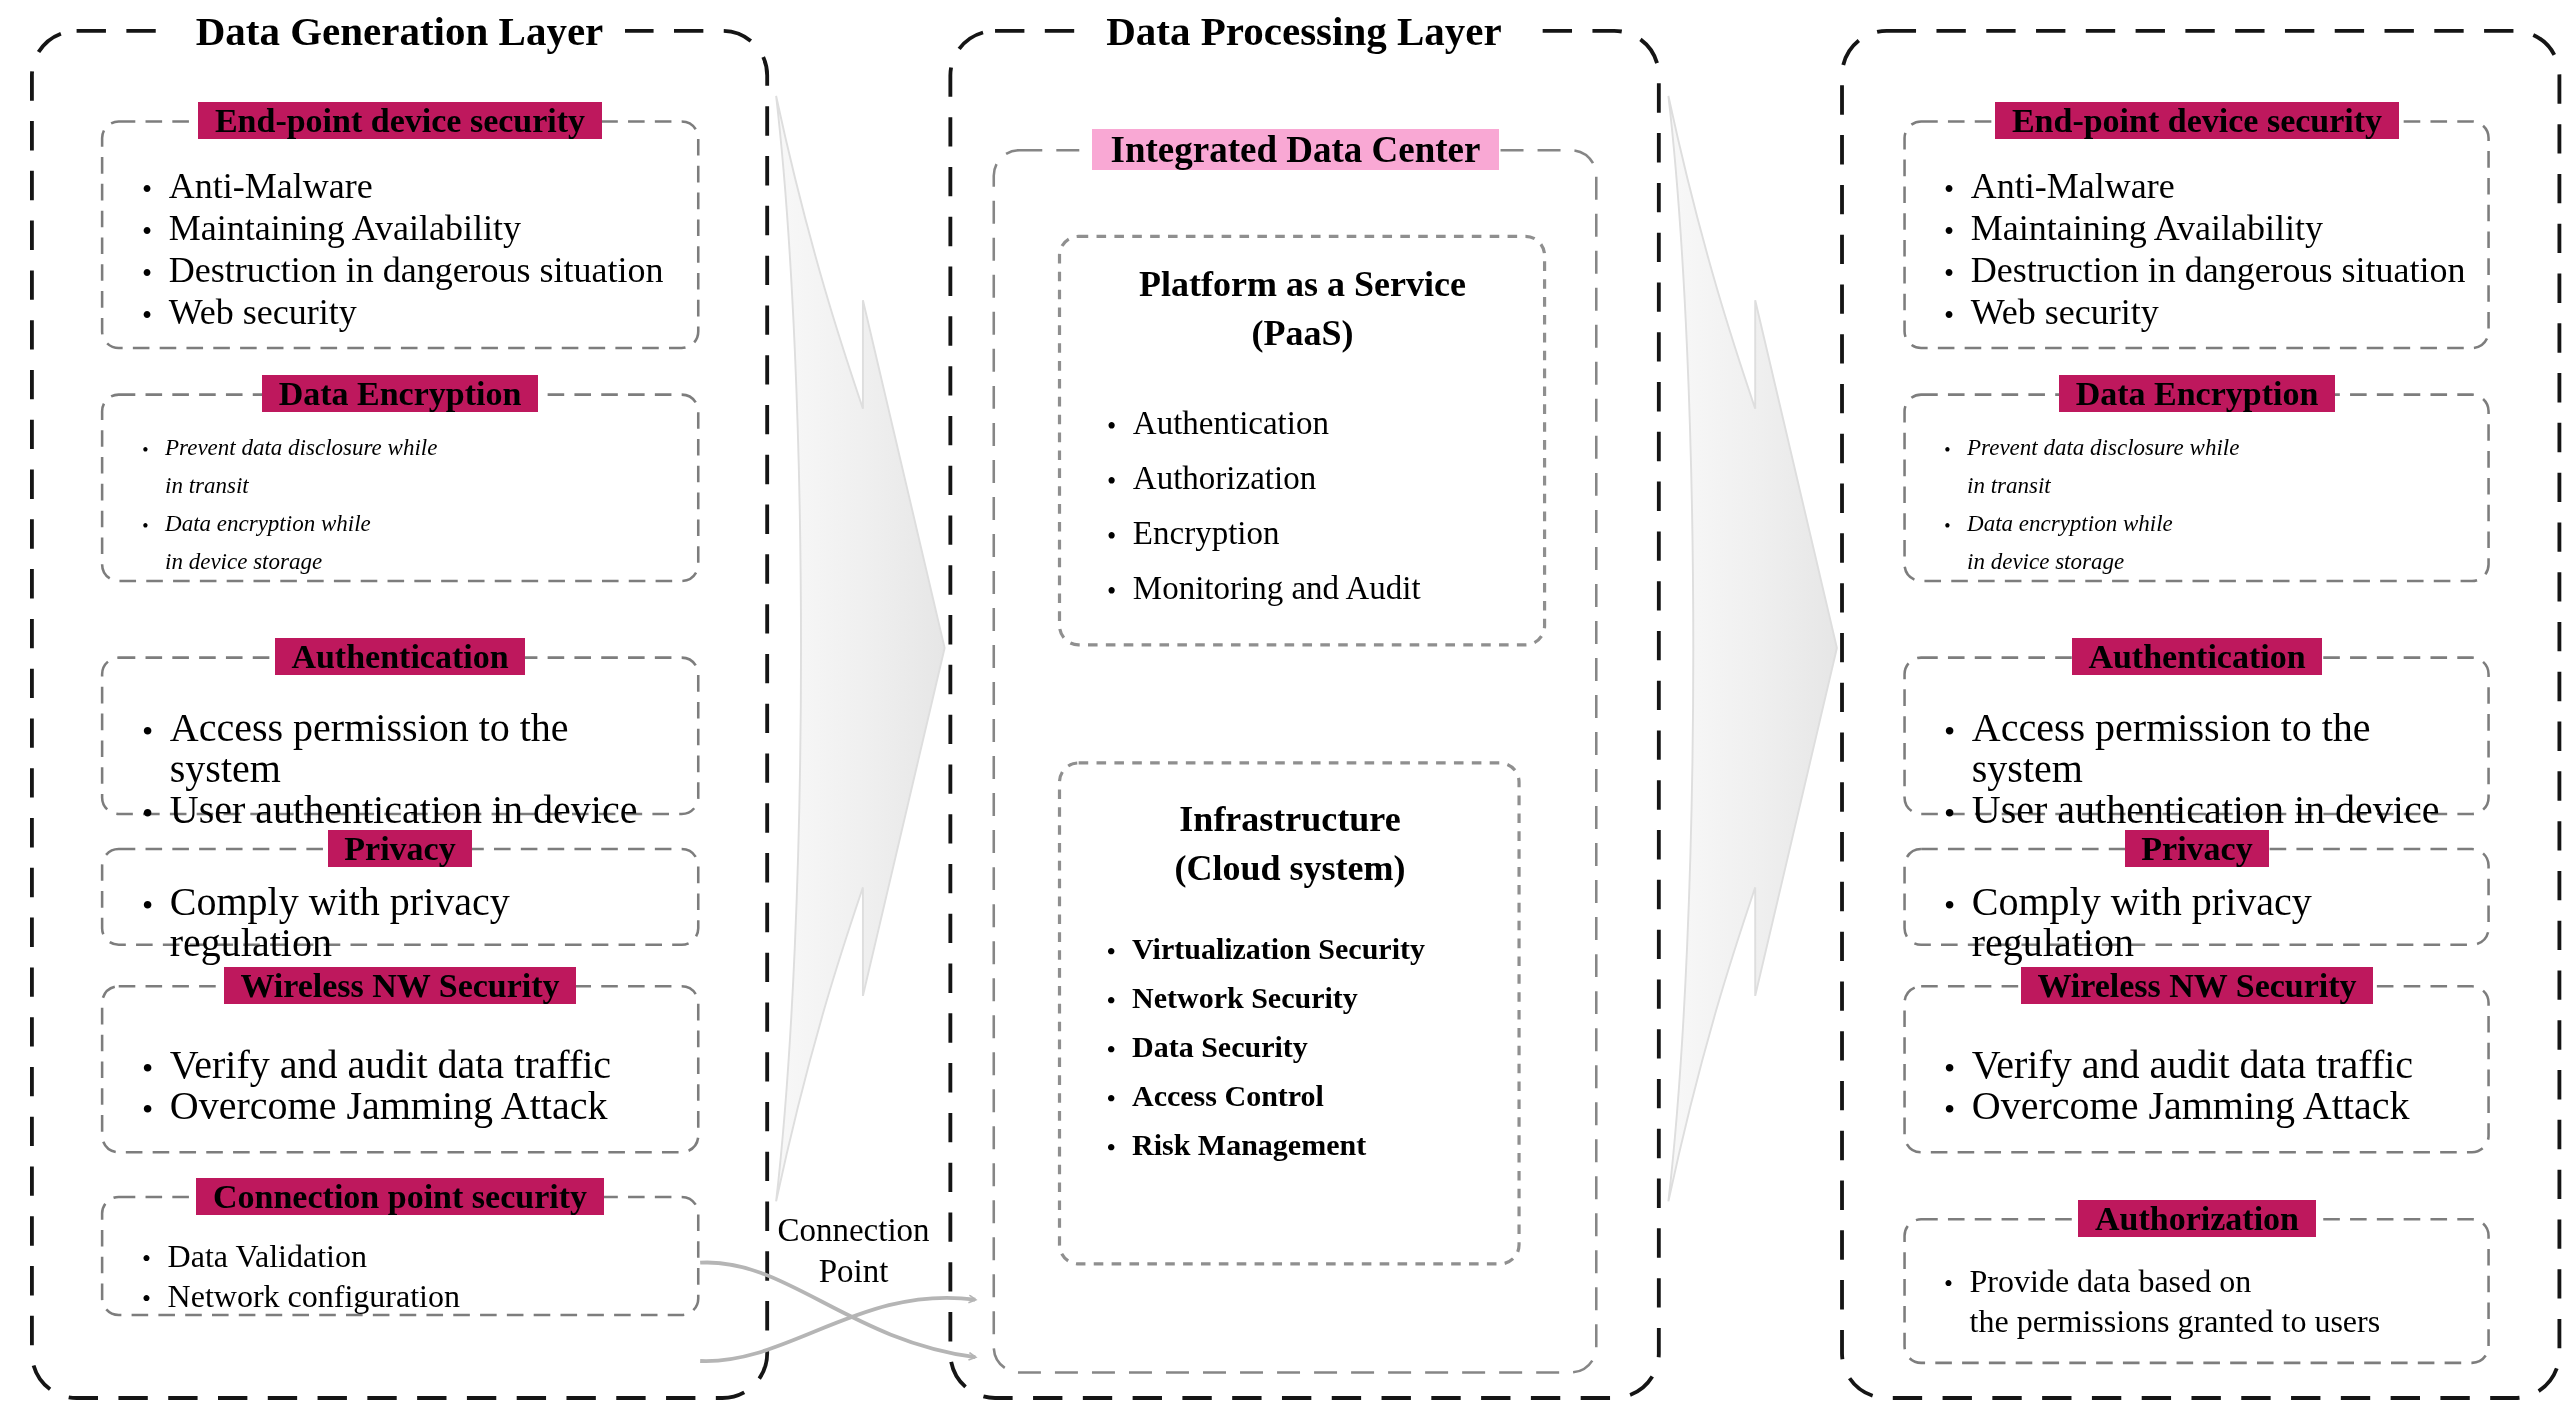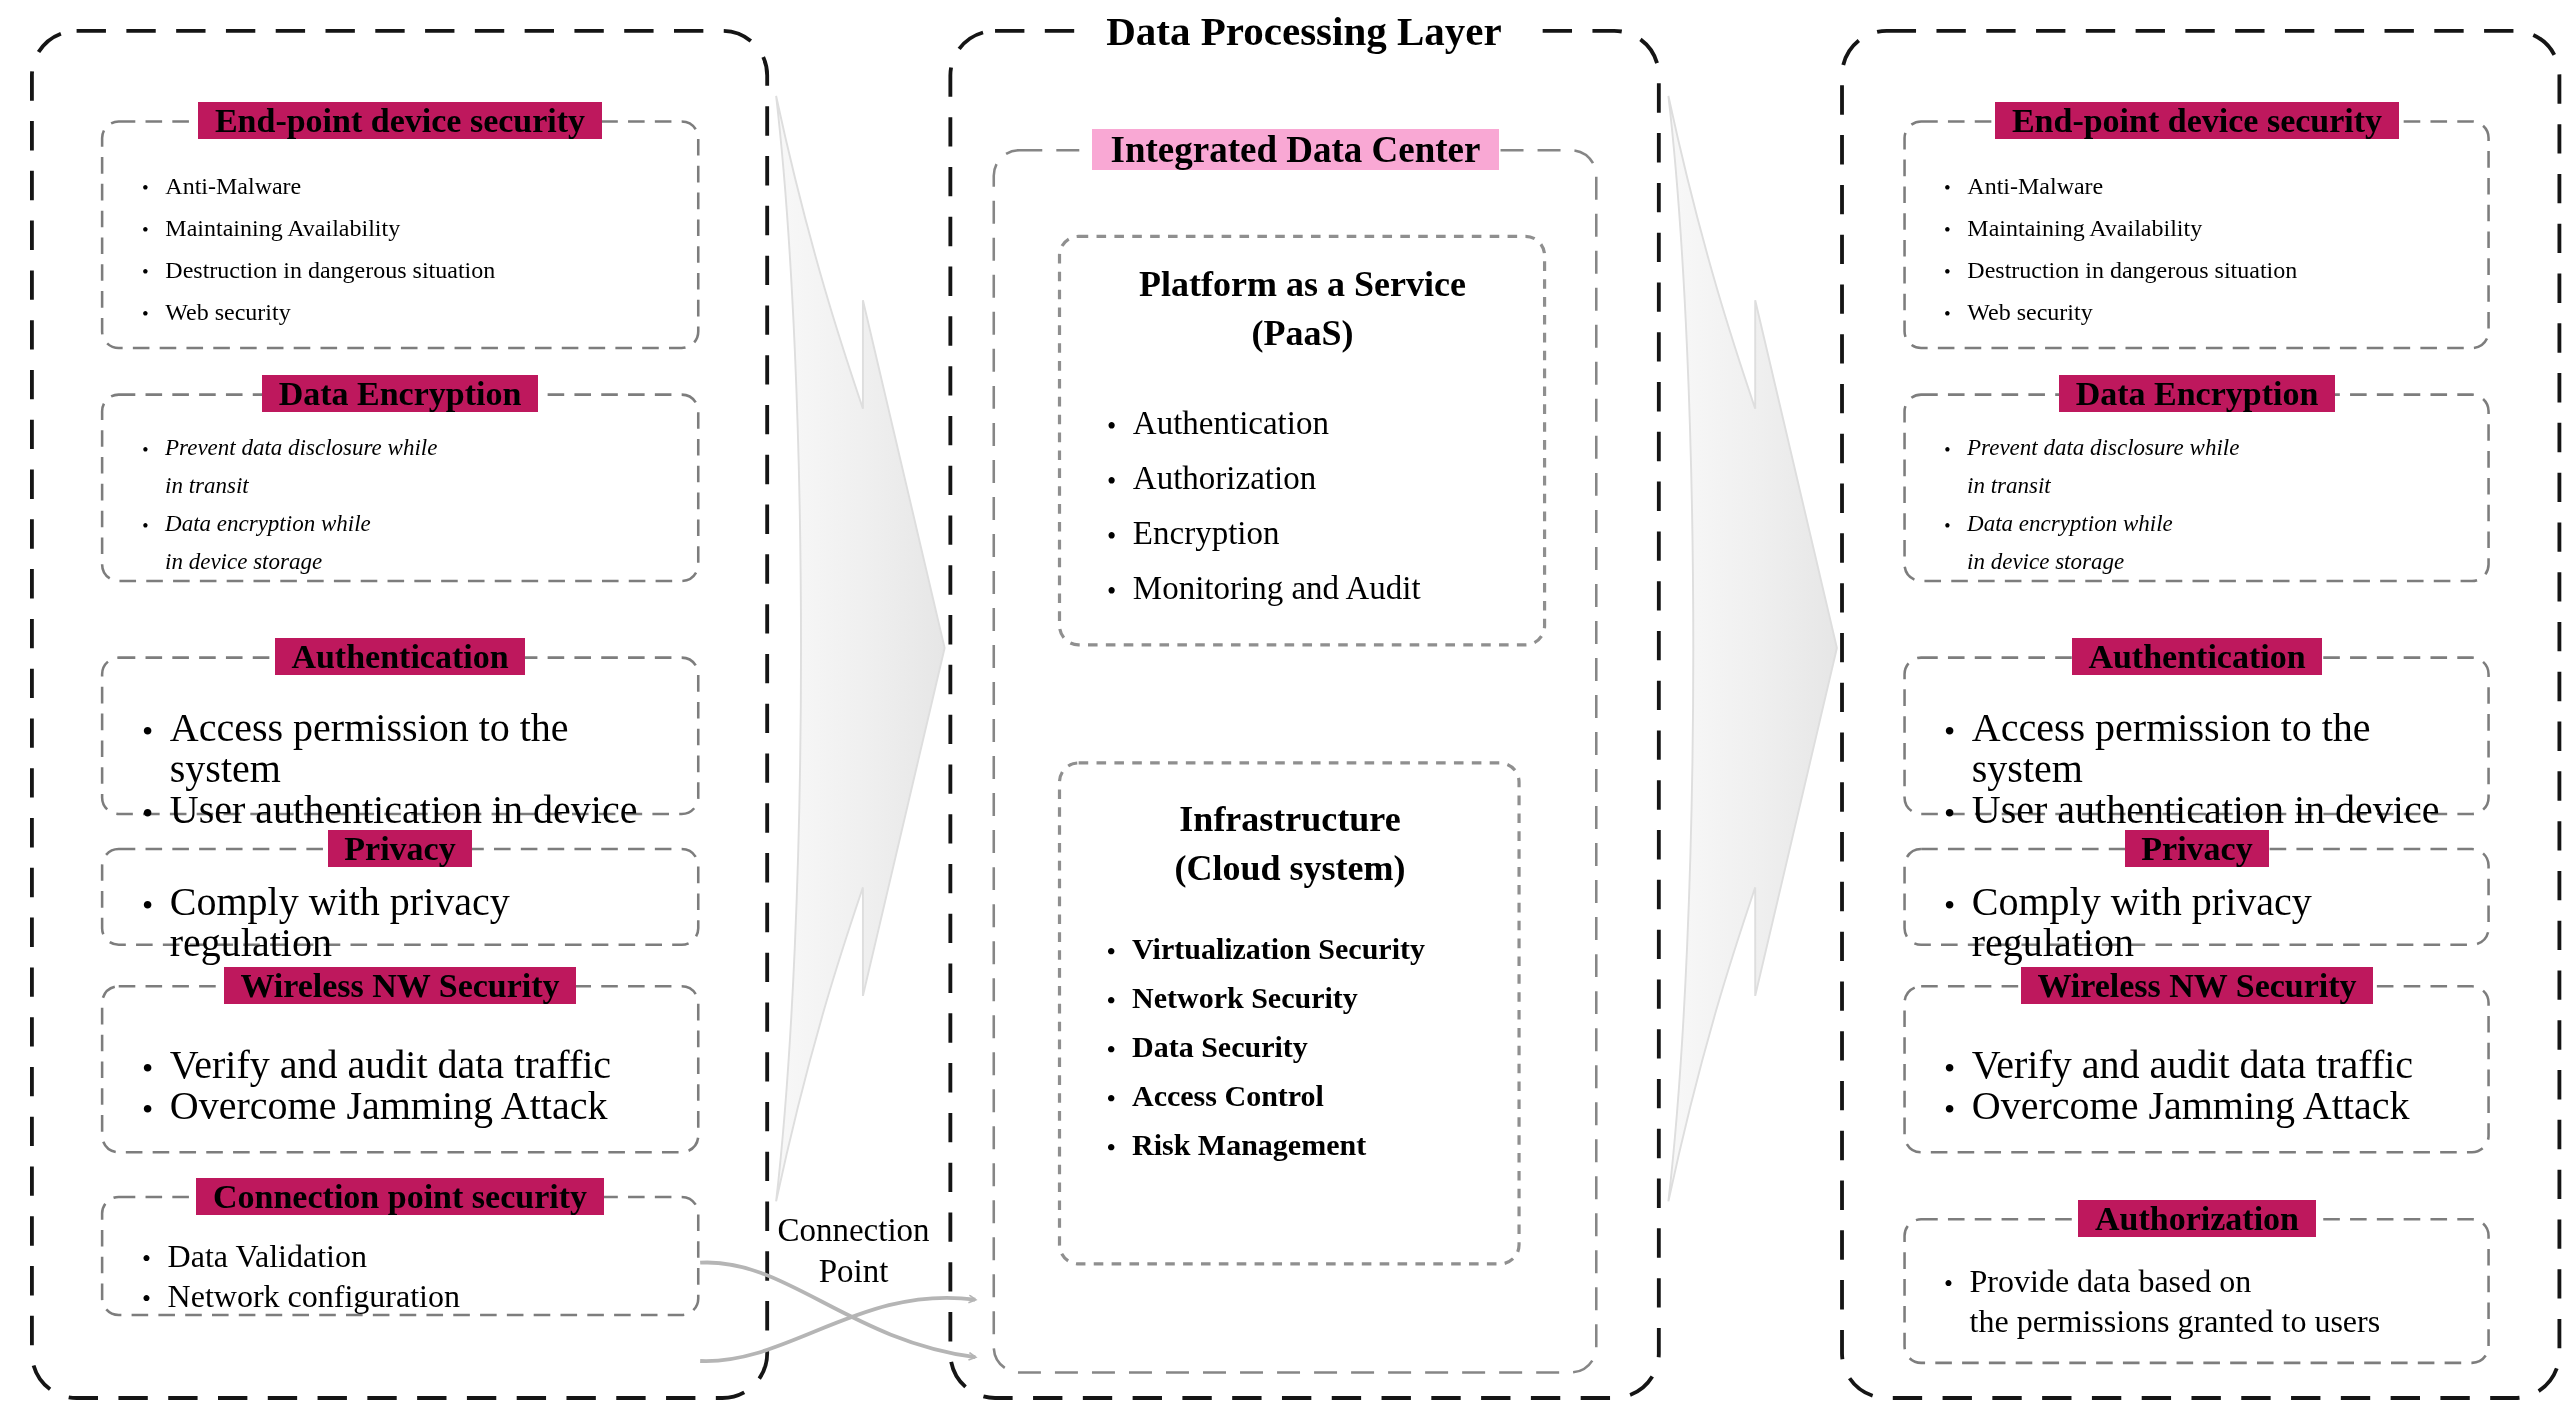--- a/index.html
+++ b/index.html
@@ -10,21 +10,21 @@
   .layer-title span{background:#ffffff;padding:0 22px;}
   .box-title{position:absolute;height:46px;line-height:46px;text-align:center;font-size:34px;font-weight:bold;}
   .box-title span{background:#be185d;padding:0 16.6px;}
   .idc-title{position:absolute;height:51px;line-height:51px;text-align:center;font-size:37px;font-weight:bold;}
   .idc-title span{background:#f9a8d4;padding:0 19px;}
   .inbox-title{position:absolute;text-align:center;font-size:36px;font-weight:bold;line-height:49px;}
   .bullets{position:absolute;}
   .bullet{display:flex;align-items:flex-start;}
   .bullet::before{content:"\2022";flex:0 0 auto;margin-right:16.6px;font-size:0.8em;transform:translateY(0.12em);}
   .btxt{white-space:pre-line;}
-  .g-lh66 .bullet{line-height:42px;font-size:24px;}
+  .g-lh66 .bullet{line-height:42px;font-size:36px;}
   .g-lh60 .bullet{line-height:38px;font-size:23px;font-style:italic;}
   .g-lh64 .bullet{line-height:41px;font-size:40px;}
   .g-lh62 .bullet{line-height:40px;font-size:32px;}
   .p-lh86 .bullet{line-height:55px;font-size:33px;}
   .i-lh77 .bullet{line-height:49px;font-size:30px;font-weight:bold;}
   .conn-label{position:absolute;text-align:center;font-size:33px;line-height:41px;}
 </style>
 </head>
 <body>
 
@@ -80,20 +80,21 @@
              L 2750 1390
              C 2723 1470, 2668 1630, 2614 1882
              C 2666 1430, 2666 600, 2614 150 Z" fill="url(#ag)" stroke="#dedede" stroke-width="3"></path>
 
     <g>
       <path d="M 1097 1978 C 1230 1970, 1330 2100, 1528 2126" fill="none" stroke="#b5b5b5" stroke-width="6" marker-end="url(#arrowhead)"></path>
       <path d="M 1097 2132 C 1235 2138, 1350 2012, 1528 2036" fill="none" stroke="#b5b5b5" stroke-width="6" marker-end="url(#arrowhead)"></path>
     </g>
   </svg>
 
+  <div class="layer-title" style="left:32px;top:3.8px;width:735px;"><span>Data Generation Layer</span></div>
   <div class="layer-title" style="left:950px;top:3.8px;width:708px;"><span>Data Processing Layer</span></div>
 
   <div class="box-title" style="left:102px;top:98px;width:596px;"><span>End-point device security</span></div>
   <div class="bullets g-lh66" style="left:142px;top:165px;width:530px;">
     <div class="bullet">
         <span class="btxt">Anti-Malware</span>
       </div>
     <div class="bullet">
         <span class="btxt">Maintaining Availability</span>
       </div>

